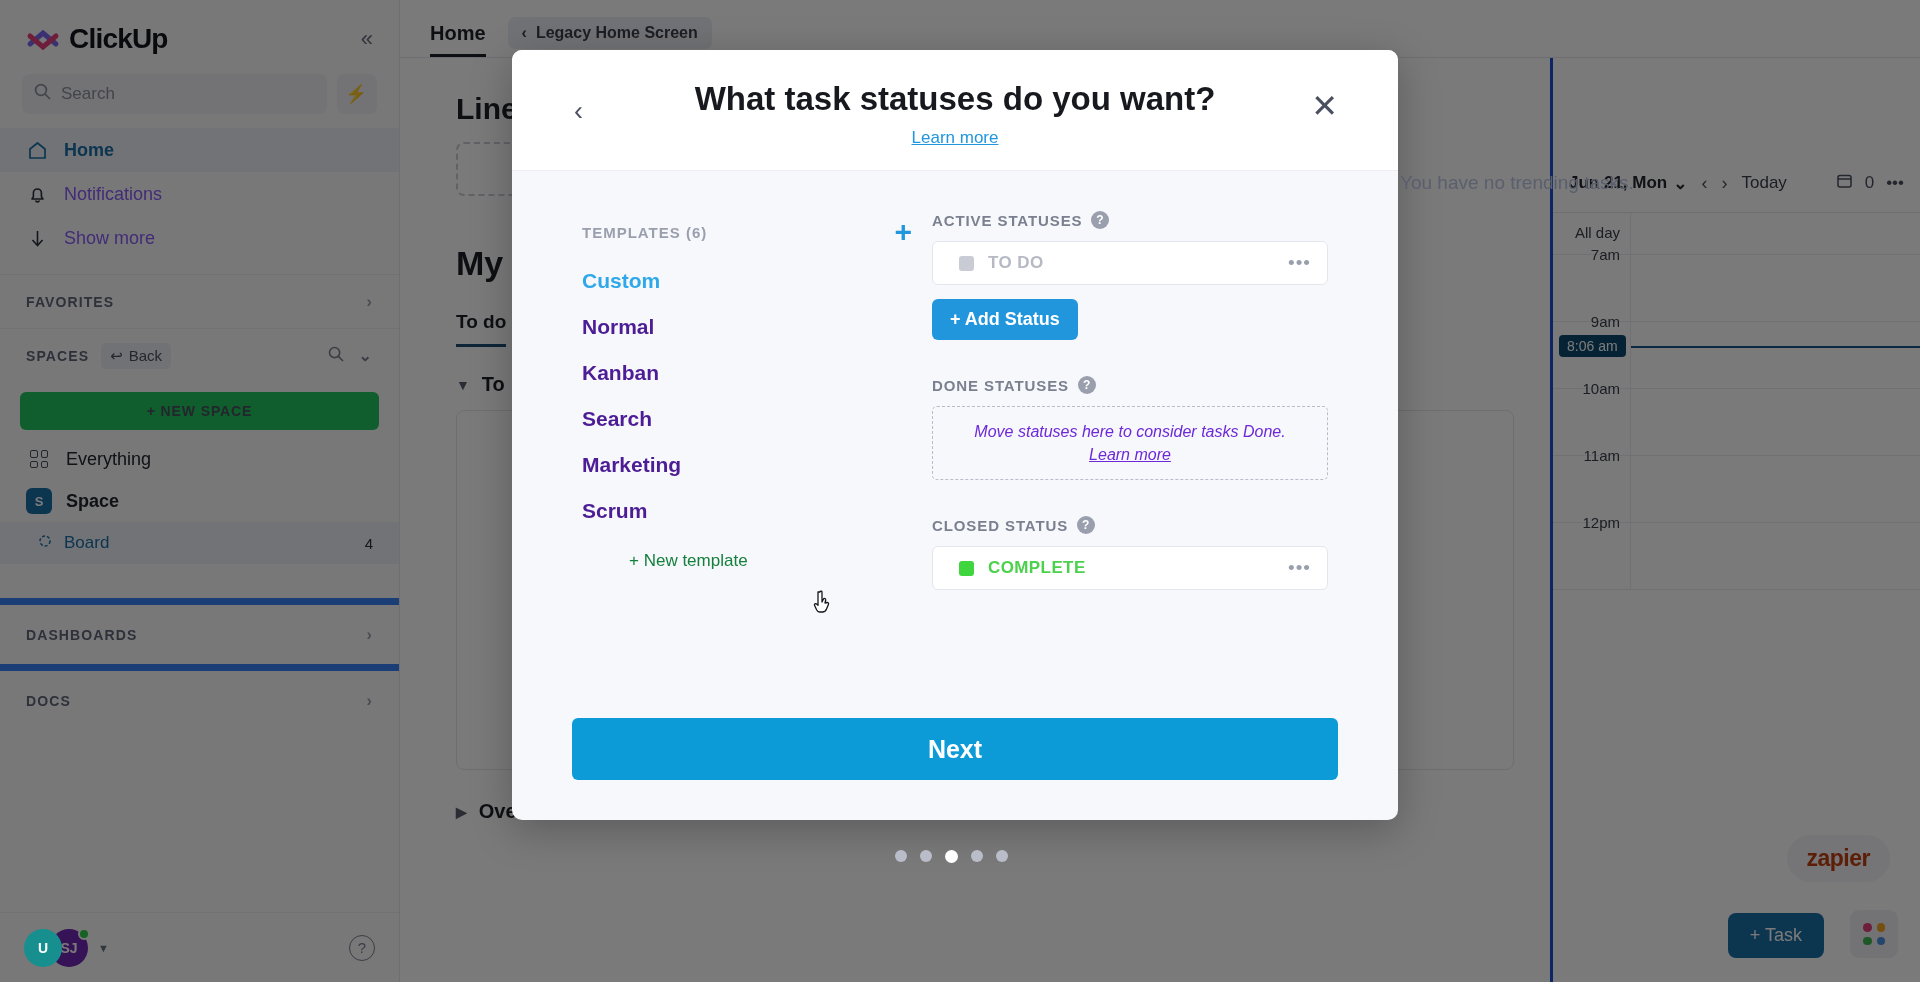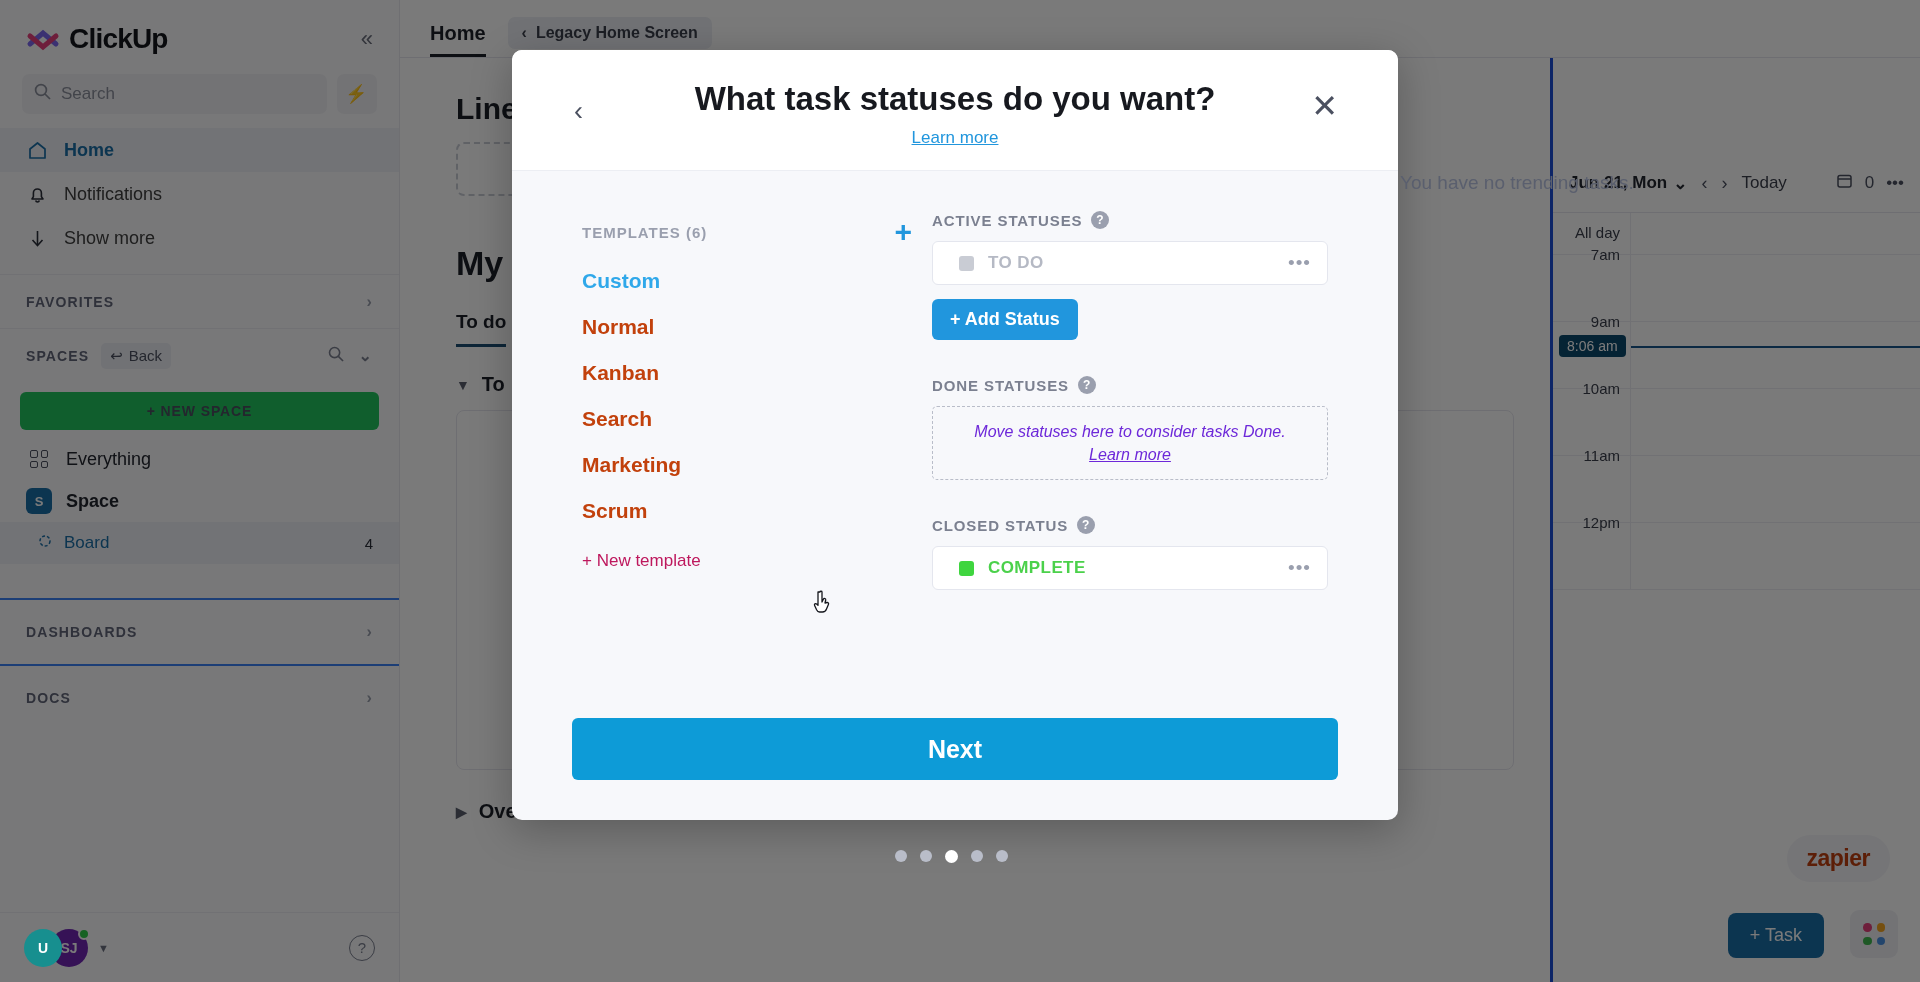--- a/index.html
+++ b/index.html
@@ -32,21 +32,21 @@
     display: flex; align-items: center; gap: 10px; padding: 0 12px;
     color: #8b8f9c; font-size: 17px;
   }
   .bolt-box {
     width: 40px; height: 40px; border-radius: 7px; background: #f1f1f5;
     display: flex; align-items: center; justify-content: center; color: #5c6070; font-size: 18px;
   }
 
   .nav-item {
     display: flex; align-items: center; gap: 16px;
-    height: 44px; padding: 0 26px; font-size: 18px; color: #404040; cursor: pointer;
+    height: 44px; padding: 0 26px; font-size: 18px; color: #8b5cf6; cursor: pointer;
   }
   .nav-item.active { background: #eef0f6; color: #1b6fa8; font-weight: bold; }
   .nav-item .ic { width: 22px; display: flex; justify-content: center; }
 
   .sec-header {
     display: flex; align-items: center; gap: 12px;
     height: 54px; padding: 0 26px; border-top: 1px solid #ececf2;
     font-size: 14px; letter-spacing: 1.1px; font-weight: bold; color: #62667a;
   }
   .sec-header .chev { margin-left: auto; color: #9aa0ae; font-size: 16px; }
@@ -61,21 +61,21 @@
   }
   .space-item { display: flex; align-items: center; gap: 14px; height: 42px; padding: 0 26px; font-size: 18px; color: #23262f; }
   .space-badge { width: 26px; height: 26px; border-radius: 6px; background: #1b6fa8; color: #fff;
                  display: flex; align-items: center; justify-content: center; font-size: 13px; font-weight: bold; }
   .dots-icon { width: 26px; height: 26px; display:grid; grid-template-columns: 1fr 1fr; gap:3px; padding:4px; }
   .dots-icon i { display:block; width:100%; height:100%; border:1.6px solid #4b5060; border-radius:2px; }
   .list-item { display: flex; align-items: center; gap: 12px; height: 42px; padding: 0 26px 0 38px;
                font-size: 17px; color: #1b6fa8; background: #eef0f6; }
   .list-item .count { margin-left: auto; font-size: 15px; color: #2b2f3a; }
 
-  .sec-plain { display:flex; align-items:center; height:66px; padding:0 26px; border-top:2px solid #3b82f6;
+  .sec-plain { display:flex; align-items:center; height:66px; padding:0 26px; border-top:7px solid #3b82f6;
                font-size:14px; letter-spacing:1.1px; font-weight:bold; color:#62667a; }
   .sec-plain .chev { margin-left:auto; color:#9aa0ae; font-size:16px; }
 
   .sb-footer { margin-top: auto; height: 70px; border-top: 1px solid #ececf2;
                display: flex; align-items: center; padding: 0 24px; }
   .avatars { position: relative; display: flex; align-items: center; }
   .av { width: 38px; height: 38px; border-radius: 50%; color: #fff; font-size: 14px; font-weight: bold;
         display: flex; align-items: center; justify-content: center; }
   .av.teal { background: #178f8f; z-index: 2; }
   .av.purple { background: #7126b5; margin-left: -12px; position: relative; }
@@ -148,23 +148,23 @@
   .modal-title { font-size: 33px; font-weight: bold; color: #17191f; }
   .learn-top { display: inline-block; margin-top: 10px; font-size: 17px; color: #2196dd; text-decoration: underline; }
   .back-arrow { position: absolute; left: 62px; top: 46px; font-size: 27px; color: #4b5060; cursor: pointer; }
   .close-x { position: absolute; right: 60px; top: 40px; font-size: 32px; color: #4b5060; cursor: pointer; line-height: 1; }
 
   .modal-body { flex: 1; display: flex; padding: 40px 70px 0 70px; }
   .col-templates { width: 330px; padding-top: 6px; }
   .tpl-head { display: flex; align-items: center; }
   .tpl-label { font-size: 15px; font-weight: bold; letter-spacing: 1px; color: #9a9fae; }
   .tpl-plus { margin-left: auto; color: #2196dd; font-size: 30px; line-height: 1; font-weight: bold; }
-  .tpl-item { font-size: 21px; font-weight: bold; color: #c2410c; margin-top: 22px; cursor: pointer; }
+  .tpl-item { font-size: 21px; font-weight: bold; color: #4c1d95; margin-top: 22px; cursor: pointer; }
   .tpl-item.active { color: #2fa8ea; }
-  .tpl-new { margin-top: 28px; font-size: 17px; color: #be185d; cursor: pointer; }
+  .tpl-new { margin-top: 28px; font-size: 17px; color: #15803d; cursor: pointer; margin-left: 47px; }
 
   .col-statuses { flex: 1; padding-left: 20px; }
   .st-label { display: flex; align-items: center; gap: 9px; font-size: 15px; font-weight: bold;
               letter-spacing: 0.9px; color: #7b8090; }
   .q-mark { width: 18px; height: 18px; border-radius: 50%; background: #9a9fae; color: #fff;
             font-size: 12px; font-weight: bold; display: flex; align-items: center; justify-content: center; }
   .st-row { margin-top: 12px; height: 44px; background: #fff; border: 1px solid #e4e6ee; border-radius: 6px;
             display: flex; align-items: center; gap: 14px; padding: 0 16px 0 26px; }
   .swatch { width: 15px; height: 15px; border-radius: 3px; }
   .st-name { font-size: 17px; letter-spacing: 0.4px; font-weight: bold; }

